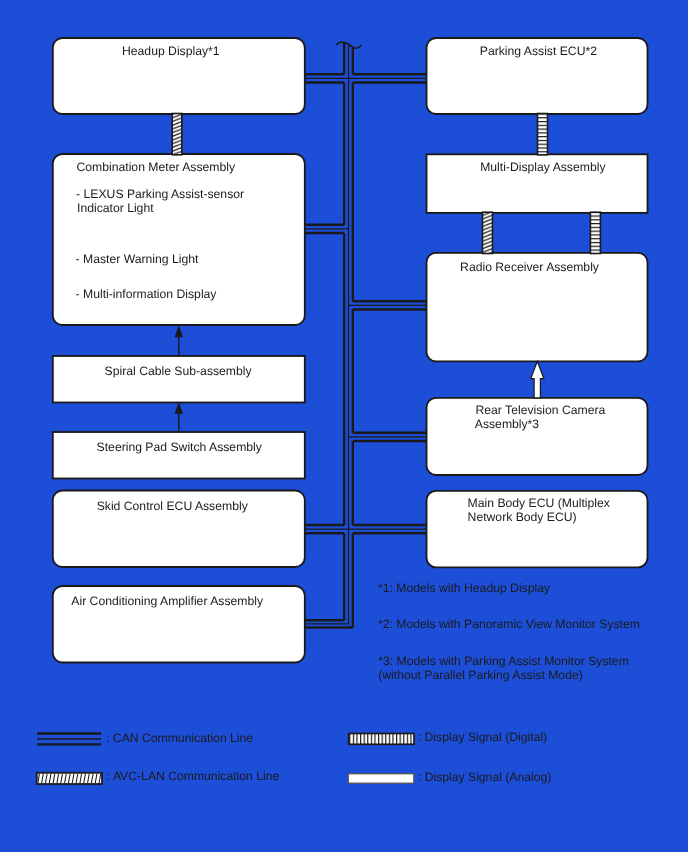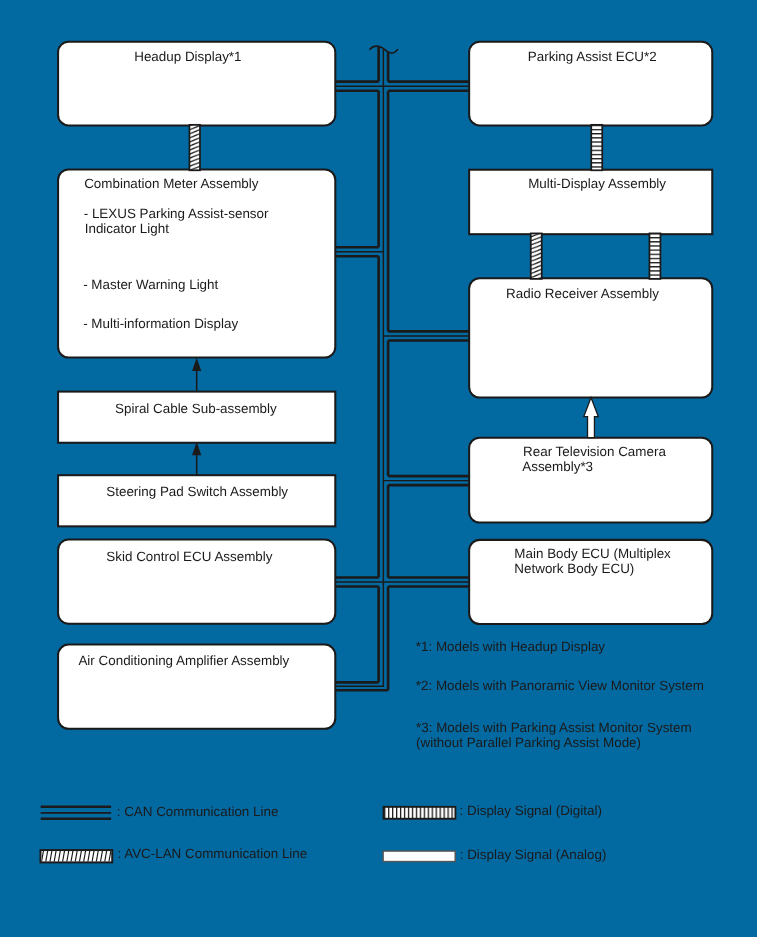--- a/index.html
+++ b/index.html
@@ -1,18 +1,18 @@
 <!DOCTYPE html>
 <html><head>
 <meta charset="utf-8">
 <title>System Diagram</title>
 <style>
   html,body{margin:0;padding:0;background:#ffffff;}
   body{width:688px;height:852px;overflow:hidden;font-family:"Liberation Sans",sans-serif;-webkit-font-smoothing:antialiased;}
-  #stage{position:relative;width:688px;height:852px;background:#0369a1;}
+  #stage{position:relative;width:688px;height:852px;background:#1d4ed8;}
   svg{will-change:opacity;}
   svg{position:absolute;left:0;top:0;}
   .bx{fill:#fff;stroke:#1a1a1a;stroke-width:1.85;}
   .tx{font-family:"Liberation Sans",sans-serif;font-size:12.2px;fill:#1a1a1a;-webkit-font-smoothing:antialiased;text-rendering:geometricPrecision;}
 </style>
 </head>
 <body>
 
 <div id="stage">
 <svg width="688" height="852" viewBox="0 0 688 852" xmlns="http://www.w3.org/2000/svg">

